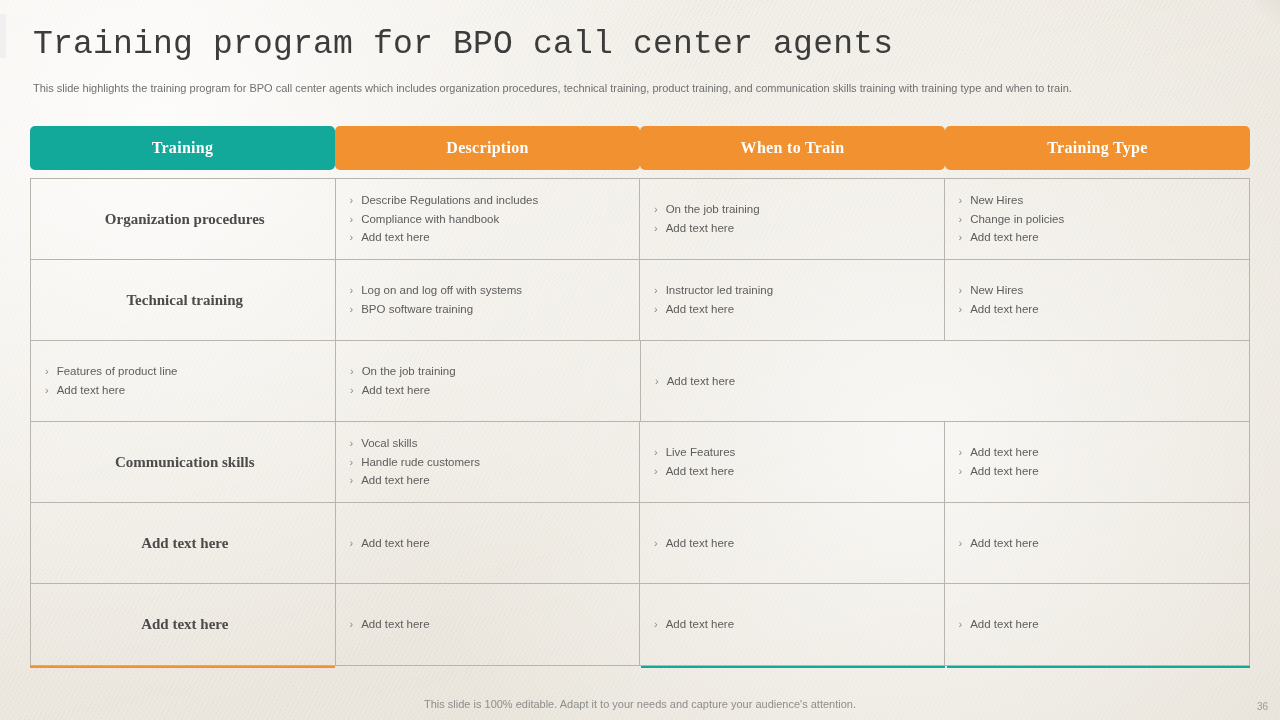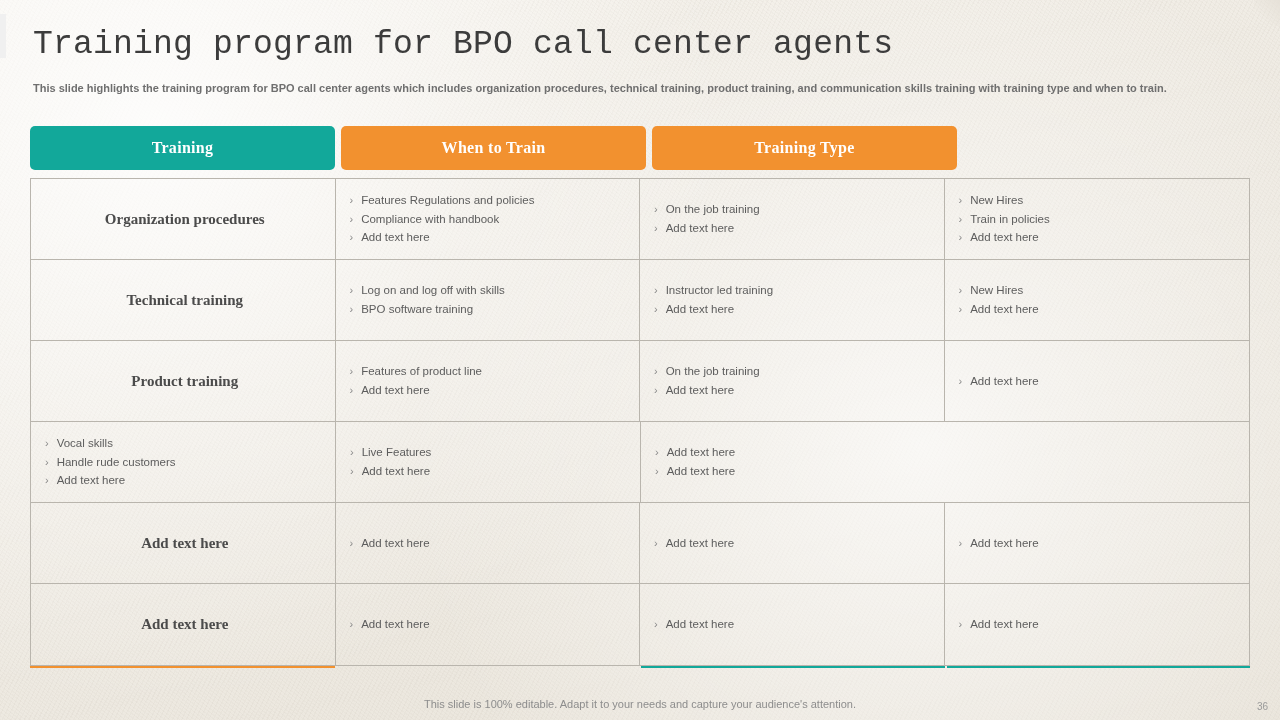--- a/index.html
+++ b/index.html
@@ -34,30 +34,28 @@
     letter-spacing: 0.2px;
     white-space: nowrap;
   }
   .subtitle {
     position: absolute;
     left: 33px; top: 81px;
     width: 1180px;
     font-size: 11px;
     color: #6f6f6f;
     line-height: 1.4;
-    font-weight: bold;
   }
   .table {
     position: absolute;
     left: 30px; top: 126px;
     width: 1220px;
   }
   .header-row {
     display: flex;
-    gap: 6px;
   }
   .hcell {
     height: 44px;
     display: flex;
     align-items: center;
     justify-content: center;
     border-radius: 5px;
     color: #ffffff;
     font-family: "Liberation Serif", serif;
     font-weight: bold;
@@ -162,30 +160,31 @@
 
   <div class="accent-bar"></div>
   <div class="corner"></div>
 
   <div class="title">Training program for BPO call center agents</div>
   <div class="subtitle">This slide highlights the training program for BPO call center agents which includes organization procedures, technical training, product training,  and communication skills training with training type and when to train.</div>
 
   <div class="table">
     <div class="header-row">
       <div class="hcell c0">Training</div>
+      <div class="hcell c1">Description</div>
       <div class="hcell c3">When to Train</div>
       <div class="hcell c2">Training Type</div>
     </div>
     <div class="body" id="table-body">
         <div class="row">
           <div class="cell label">Organization procedures</div>
           <div class="cell">
             <div class="bullet">
               <span class="chev">›</span>
-              <span>Features Regulations and policies</span>
+              <span>Describe Regulations and includes</span>
             </div>
             <div class="bullet">
               <span class="chev">›</span>
               <span>Compliance with handbook</span>
             </div>
             <div class="bullet">
               <span class="chev">›</span>
               <span>Add text here</span>
             </div>
           </div>
@@ -199,34 +198,34 @@
               <span>Add text here</span>
             </div>
           </div>
           <div class="cell">
             <div class="bullet">
               <span class="chev">›</span>
               <span>New Hires</span>
             </div>
             <div class="bullet">
               <span class="chev">›</span>
-              <span>Train in policies</span>
+              <span>Change in policies</span>
             </div>
             <div class="bullet">
               <span class="chev">›</span>
               <span>Add text here</span>
             </div>
           </div>
         </div>
         <div class="row">
           <div class="cell label">Technical training</div>
           <div class="cell">
             <div class="bullet">
               <span class="chev">›</span>
-              <span>Log on and log off with skills</span>
+              <span>Log on and log off with systems</span>
             </div>
             <div class="bullet">
               <span class="chev">›</span>
               <span>BPO software training</span>
             </div>
           </div>
           <div class="cell">
             <div class="bullet">
               <span class="chev">›</span>
               <span>Instructor led training</span>
@@ -241,21 +240,20 @@
               <span class="chev">›</span>
               <span>New Hires</span>
             </div>
             <div class="bullet">
               <span class="chev">›</span>
               <span>Add text here</span>
             </div>
           </div>
         </div>
         <div class="row">
-          <div class="cell label">Product training</div>
           <div class="cell">
             <div class="bullet">
               <span class="chev">›</span>
               <span>Features of product line</span>
             </div>
             <div class="bullet">
               <span class="chev">›</span>
               <span>Add text here</span>
             </div>
           </div>
@@ -270,20 +268,21 @@
             </div>
           </div>
           <div class="cell">
             <div class="bullet">
               <span class="chev">›</span>
               <span>Add text here</span>
             </div>
           </div>
         </div>
         <div class="row">
+          <div class="cell label">Communication skills</div>
           <div class="cell">
             <div class="bullet">
               <span class="chev">›</span>
               <span>Vocal skills</span>
             </div>
             <div class="bullet">
               <span class="chev">›</span>
               <span>Handle rude customers</span>
             </div>
             <div class="bullet">

